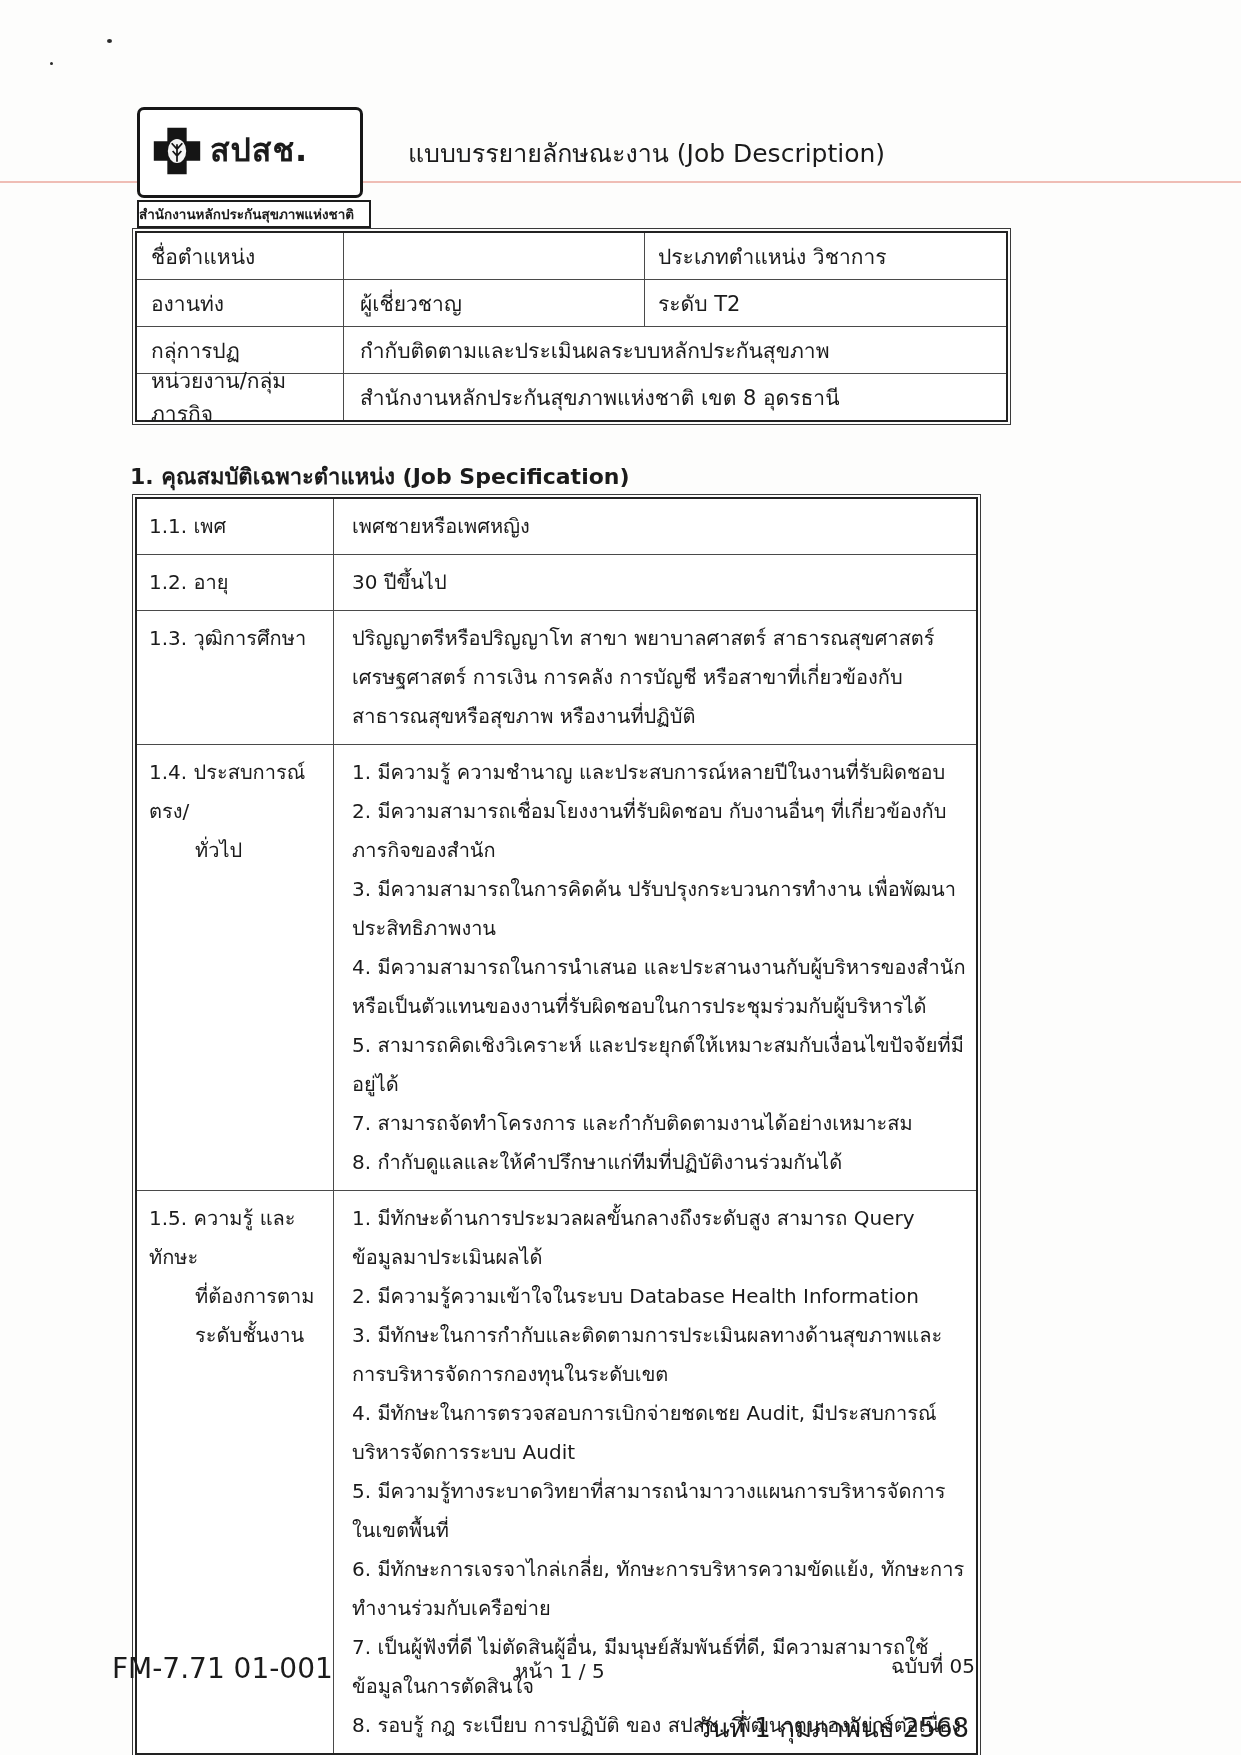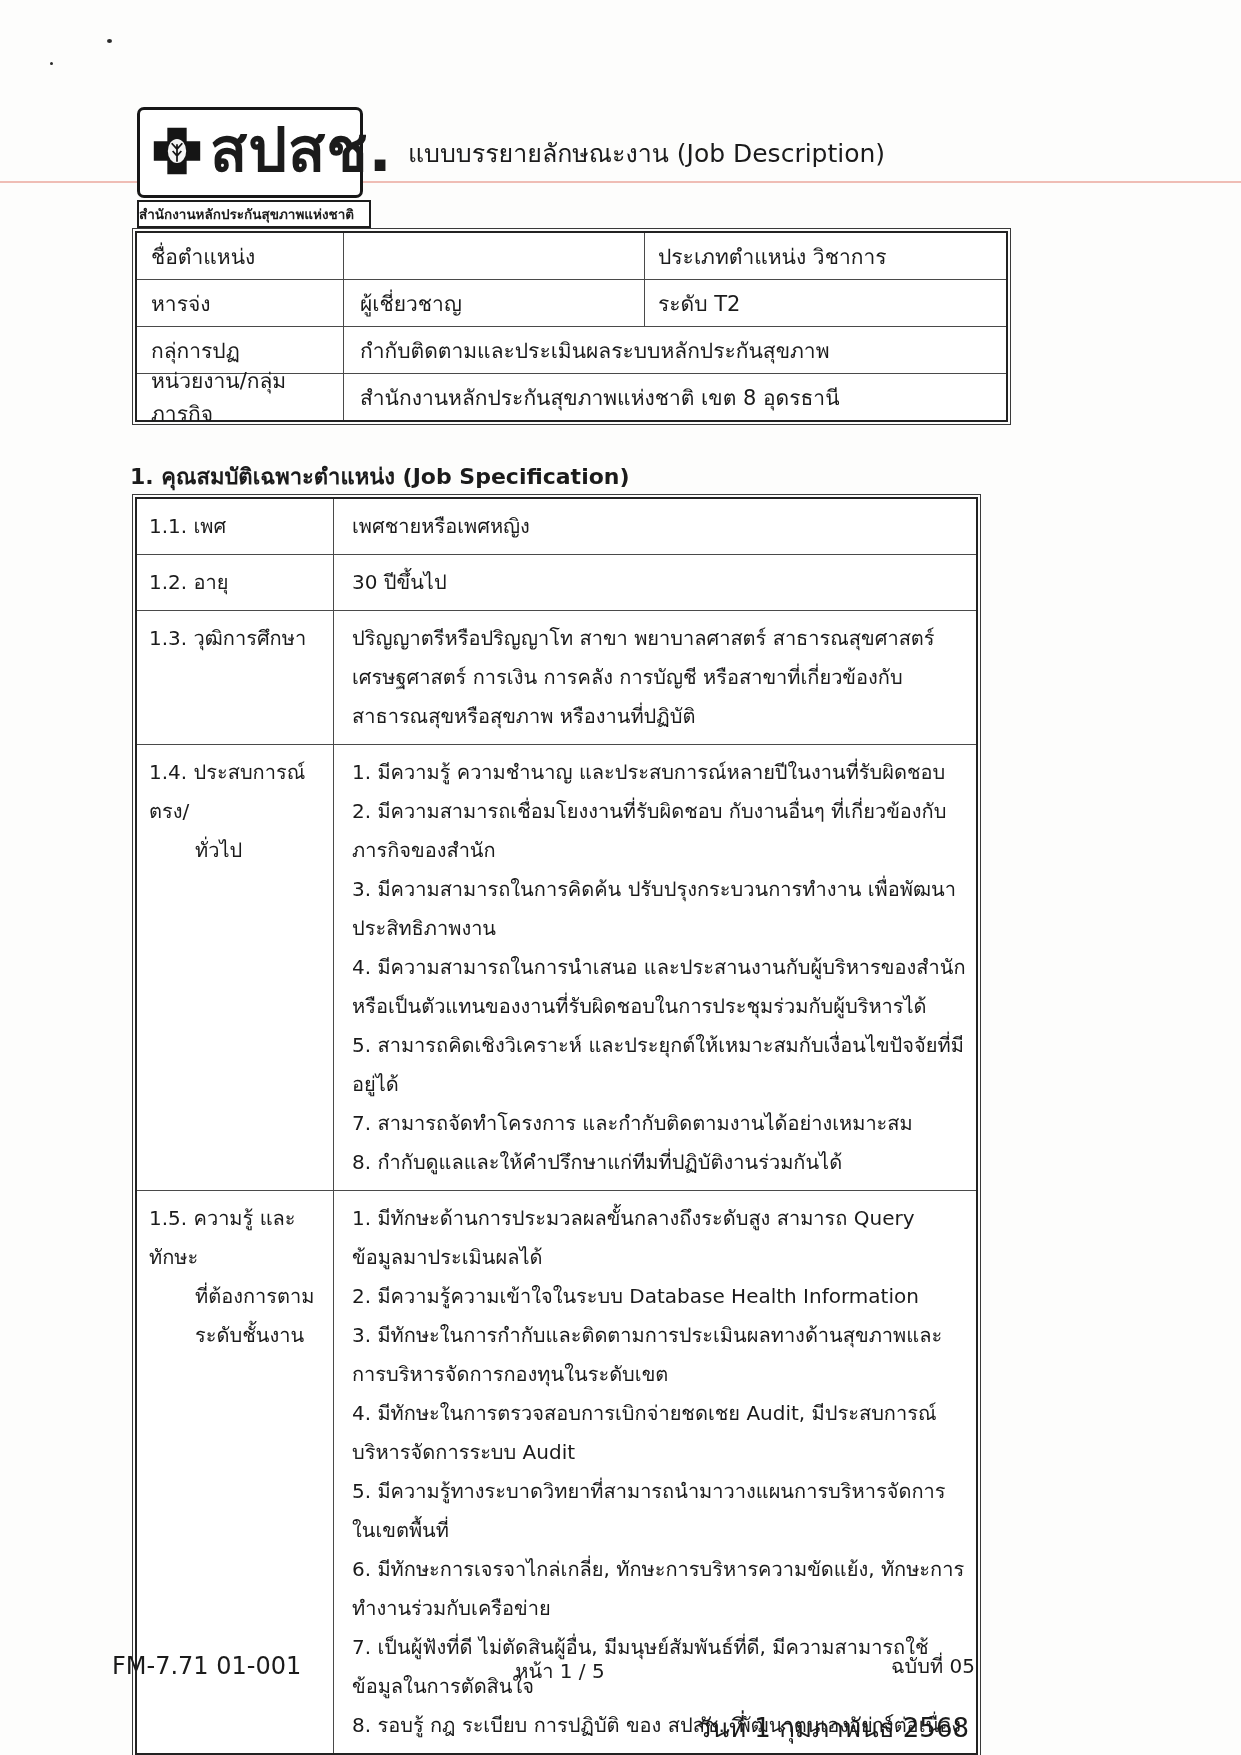--- a/index.html
+++ b/index.html
@@ -14,21 +14,21 @@
   .speck.s2 { left:50px; top:62px; width:3px; height:3px; }
   .pink-rule { position:absolute; left:0; top:181px; width:1241px; height:2px;
     background:#e9a79d; opacity:.75; }
 
   
   .logo-box {
     position:absolute; left:137px; top:107px; width:226px; height:91px;
     border:3px solid #171717; border-radius:7px; background:#fff;
     display:flex; align-items:center; padding-left:8px; box-sizing:border-box;
   }
-  .logo-acronym { font-size:61px; font-weight:bold; letter-spacing:1px; line-height:1;
+  .logo-acronym { font-size:32px; font-weight:bold; letter-spacing:1px; line-height:1;
     padding-left:4px; padding-bottom:6px; }
   .org-box {
     position:absolute; left:137px; top:200px; width:234px; height:28px;
     border:2px solid #1d1d1d; background:#fff; box-sizing:border-box;
     display:flex; align-items:center; 
     font-size:13.5px; font-weight:bold; white-space:nowrap;
   }
   .doc-title { position:absolute; left:408px; top:133px; font-size:25px; }
 
   
@@ -54,21 +54,21 @@
   }
   .srow { display:flex; border-top:1px solid #4a4a4a; }
   .srow:first-child { border-top:none; }
   .slbl { width:197px; box-sizing:border-box; border-right:1px solid #4a4a4a;
     padding:8px 4px 8px 12px; line-height:39px; }
   .slbl .ind { padding-left:46px; }
   .scontent { flex:1; padding:8px 8px 8px 18px; line-height:39px; }
   .scontent .item { }
 
   
-  .footer-code { position:absolute; left:112px; top:1652px; font-size:24px; }
+  .footer-code { position:absolute; left:112px; top:1652px; font-size:28px; }
   .footer-page { position:absolute; left:460px; top:1655px; width:200px;
     text-align:center; font-size:20px; }
   .footer-version { position:absolute; right:266px; top:1650px; font-size:20px; }
   .footer-date { position:absolute; right:272px; top:1707px; font-size:26px; }
 </style>
 </head>
 <body>
 
 <div class="page">
 
@@ -92,21 +92,21 @@
 
   <div class="doc-title">แบบบรรยายลักษณะงาน  (Job Description)</div>
 
   <div class="tbl1">
     <div class="t1row">
       <div class="t1c t1c1">ชื่อตำแหน่ง</div>
       <div class="t1c t1c2"></div>
       <div class="t1c t1c3">ประเภทตำแหน่ง  วิชาการ</div>
     </div>
     <div class="t1row">
-      <div class="t1c t1c1">หารจ่ง</div>
+      <div class="t1c t1c1">องานท่ง</div>
       <div class="t1c t1c2">ผู้เชี่ยวชาญ</div>
       <div class="t1c t1c3">ระดับ  T2</div>
     </div>
     <div class="t1row">
       <div class="t1c t1c1">กลุ่การปฏ</div>
       <div class="t1c t1c2">กำกับติดตามและประเมินผลระบบหลักประกันสุขภาพ</div>
     </div>
     <div class="t1row">
       <div class="t1c t1c1">หน่วยงาน/กลุ่มภารกิจ</div>
       <div class="t1c t1c2">สำนักงานหลักประกันสุขภาพแห่งชาติ เขต 8 อุดรธานี</div>

